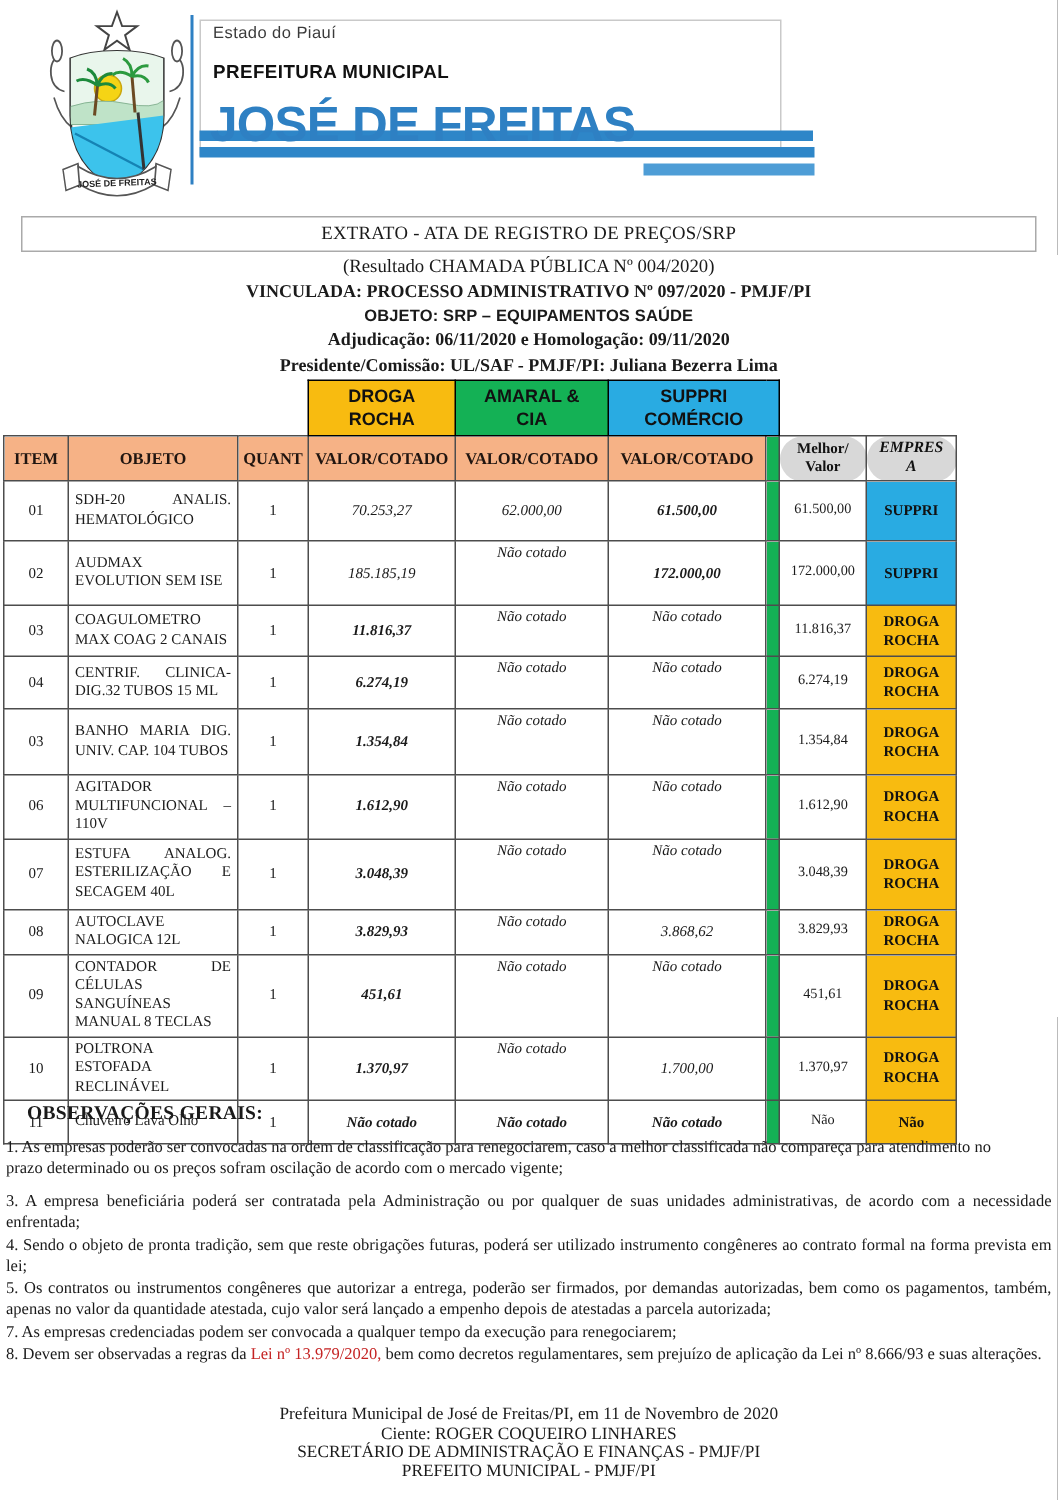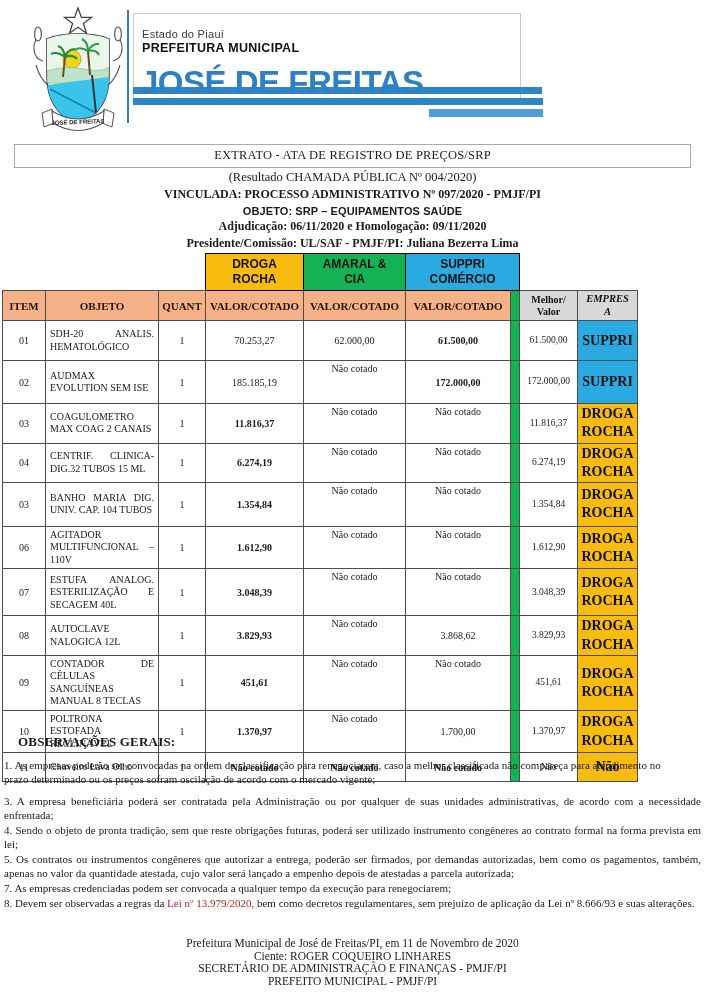--- a/index.html
+++ b/index.html
@@ -7,21 +7,21 @@
     position:relative; width:705px; height:1000px; background:#ffffff;
     margin:0 auto; overflow:hidden;
     font-family:"Liberation Serif", serif; color:#1a1a1a;
   }
   .sans{font-family:"Liberation Sans", sans-serif;}
 
   
   .crest{position:absolute; left:26px; top:5px; width:104px; height:134px;}
   .v-divider{position:absolute; left:127px; top:10px; width:2px; height:113px; background:var(--c-brand);}
   .header-box{position:absolute; left:133px; top:13px; width:386px; height:89px; border:1px solid #c9c9c9;}
-  .state-label{position:absolute; left:142px; top:28px; font-size:11px; color:#3a3a3a; letter-spacing:.3px;}
+  .state-label{position:absolute; left:142px; top:16px; font-size:11px; color:#3a3a3a; letter-spacing:.3px;}
   .org-label{position:absolute; left:142px; top:41px; font-size:12.5px; font-weight:bold; color:#111; letter-spacing:.3px;}
   .city-title{position:absolute; left:140px; top:64px; font-size:33px; font-weight:bold;
     color:var(--c-brand); letter-spacing:-.5px; z-index:2; white-space:nowrap;}
   .stripe{position:absolute; z-index:1;}
   .stripe.s1{left:133px; top:87px;  width:409px; height:7px; background:var(--c-stripe);}
   .stripe.s2{left:133px; top:98px;  width:410px; height:7px; background:var(--c-stripe);}
   .stripe.s3{left:429px; top:109px; width:114px; height:8px; background:var(--c-stripe_light);}
 
   
   .title-block{position:absolute; left:0; top:144px; width:705px; text-align:center;}
@@ -34,31 +34,31 @@
   .tbl-wrap{position:absolute; left:2px; top:253px;}
   table{border-collapse:collapse; table-layout:fixed; width:635px; font-family:"Liberation Serif", serif;}
   td,th{border:1px solid #4d4d4d; padding:1px 3px; vertical-align:middle; overflow:hidden;}
   thead .vendors-row{height:34px;}
   thead .cols-row{height:30px;}
   .noborder{border:none; background:#fff;}
   .vend{border:1.5px solid #000; font-family:"Liberation Sans", sans-serif;
         font-weight:bold; font-size:12px; text-align:center; padding:3px 14px; line-height:1.25; color:#111;}
   .vend0{background:var(--c-gold);} .vend1{background:var(--c-green);} .vend2{background:var(--c-blue);}
   .hdr{background:var(--c-salmon); font-weight:bold; font-size:11px; text-align:center; color:#201510;}
-  .hdr-gray{background:var(--c-gray); font-weight:bold; text-align:center; color:#111;}
+  .hdr-gray{background:var(--c-gray); font-weight:bold; text-align:center; color:#111;border-radius:15px;}
   .col-best-h{font-size:10px; padding:2px 10px; word-break:break-all; line-height:1.2;}
   .col-emp-h{font-size:10.5px; padding:2px 8px; word-break:break-all; line-height:1.2;font-style:italic;}
   .strip{background:var(--c-green);}
   .c-item,.c-qty{font-size:10px; text-align:center;}
   .c-obj{font-size:10px; text-align:justify; padding:2px 4px; line-height:1.25;}
-  .c-val{font-size:10px; text-align:center;}
+  .c-val{font-size:10px; text-align:center;font-style:italic;}
   .c-val.b{font-weight:bold;}
   .c-val.vtop{vertical-align:top; padding-top:2px;}
   .c-best{font-size:9.5px; text-align:center; word-break:break-all; line-height:1.2;}
-  .c-emp{font-size:14px; font-weight:bold; text-align:center; line-height:1.3; color:#111;}
+  .c-emp{font-size:10px; font-weight:bold; text-align:center; line-height:1.3; color:#111;}
   .emp-blue{background:var(--c-blue);} .emp-gold{background:var(--c-gold);}
   #table-body tr:nth-child(1){height:40px}  #table-body tr:nth-child(2){height:43px}
   #table-body tr:nth-child(3){height:34px}  #table-body tr:nth-child(4){height:35px}
   #table-body tr:nth-child(5){height:44px}  #table-body tr:nth-child(6){height:39px}
   #table-body tr:nth-child(7){height:47px}  #table-body tr:nth-child(8){height:26px}
   #table-body tr:nth-child(9){height:45px}  #table-body tr:nth-child(10){height:34px}
   #table-body tr:nth-child(11){height:29px}
 
   
   .obs{position:absolute; left:4px; top:734px; width:697px;}

